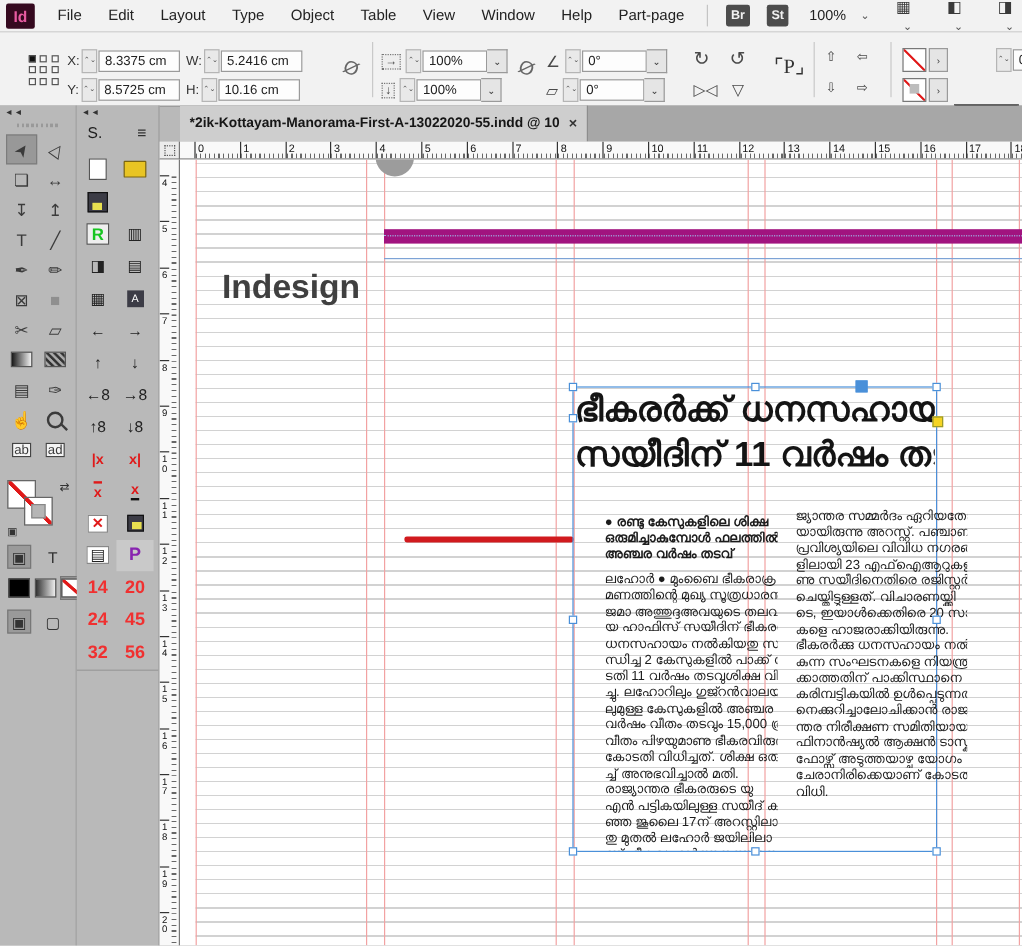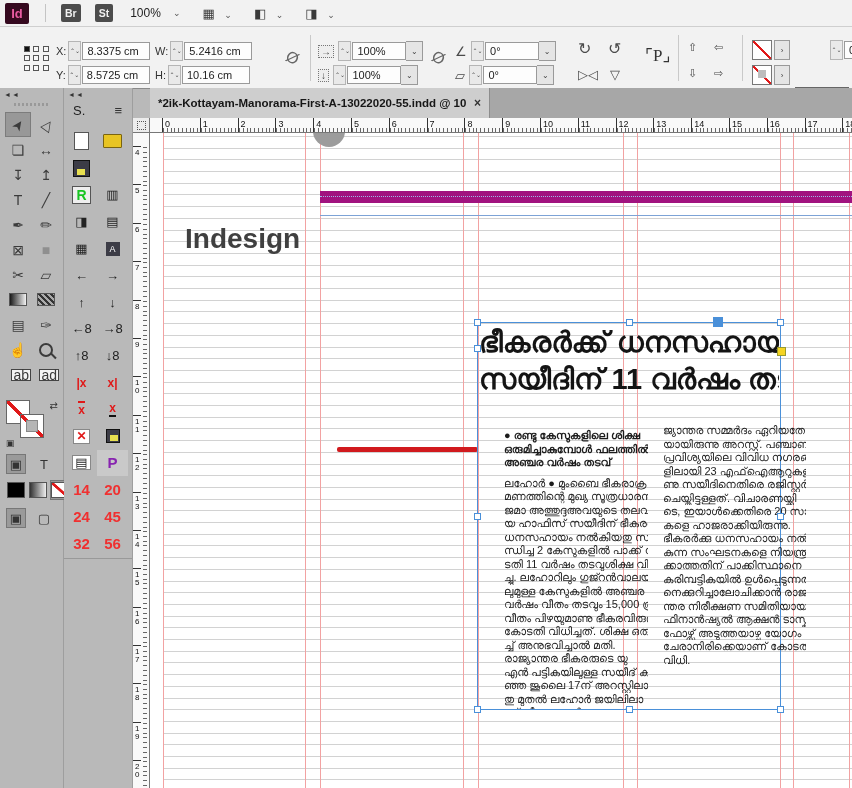--- a/index.html
+++ b/index.html
@@ -54,21 +54,21 @@
   .tool.selected{background:#989898;border:1px solid #7c7c7c;}
   .tool .g{display:inline-block;}
   .tool.ne .g{transform:rotate(-55deg);}
   .tool.graytool{color:#8f8f8f;}
   .tool.grad .g, .tool.gradf .g{width:16px;height:11px;border:1px solid #555;}
   .tool.grad .g{background:linear-gradient(to right,#1a1a1a,#f2f2f2);}
   .tool.gradf .g{background:linear-gradient(45deg,#333 25%,#aaa 25%,#aaa 50%,#333 50%,#333 75%,#aaa 75%);background-size:6px 6px;}
   .tool.zoomglass .g{width:10px;height:10px;border:2px solid #3b3b3b;border-radius:50%;position:relative;}
   .tool.zoomglass .g::after{content:'';position:absolute;width:7px;height:2px;background:#3b3b3b;
         transform:rotate(45deg);right:-6px;bottom:-2px;}
-  .tool.boxed-mini{font-size:14px;justify-content:flex-end;}
+  .tool.boxed-mini{font-size:11px;}
   .tool.boxed-mini .g{border:1px solid #444;padding:0 1px;background:#f4f4f4;line-height:10px;}
   
   .fswidget{position:absolute;top:312px;left:6px;width:52px;height:48px;}
   .fsq{position:absolute;width:22px;height:22px;border:1px solid #666;background:
        linear-gradient(to top right,#fff 44%,#e01919 45%,#e01919 55%,#fff 56%);}
   .fsq.fill{left:0;top:0;}
   .fsq.strk{left:14px;top:14px;}
   .fsq.strk::after{content:'';display:block;width:10px;height:10px;margin:5px auto;background:#b5b5b5;border:1px solid #888;}
   .fsswap{position:absolute;right:0;top:0;font-size:10px;color:#333;}
   .fsdef{position:absolute;left:0;bottom:0;font-size:9px;color:#333;}
@@ -149,20 +149,33 @@
   .colR{left:488px;top:291px;width:143px;height:286px;}
   .sumblock{font-weight:bold;margin-bottom:7px;}
 </style>
 </head>
 <body>
 
 <div class="app">
 
   <div class="menubar">
     <div class="id-logo">Id</div>
+    <div class="menu-items">
+
+    <div class="menu-item">File</div>
+        <div class="menu-item">Edit</div>
+        <div class="menu-item">Layout</div>
+        <div class="menu-item">Type</div>
+        <div class="menu-item">Object</div>
+        <div class="menu-item">Table</div>
+        <div class="menu-item">View</div>
+        <div class="menu-item">Window</div>
+        <div class="menu-item">Help</div>
+        <div class="menu-item">Part-page</div>
+      </div>
     <div class="mb-sep"></div>
     <span class="badge">Br</span>
     <span class="badge">St</span>
     <span class="zoom-select">100%</span>
     <span class="chev">⌄</span>
     <span style="display:flex;">
 
     <span class="mb-icon"><span>▦</span> <span class="chev">⌄</span></span>
         <span class="mb-icon"><span>◧</span> <span class="chev">⌄</span></span>
         <span class="mb-icon"><span>◨</span> <span class="chev">⌄</span></span>

